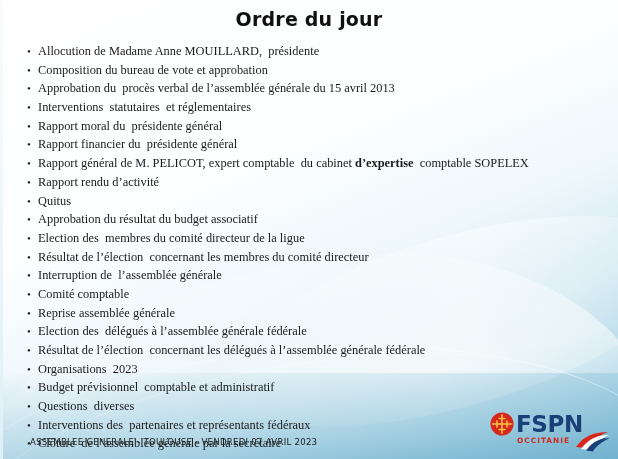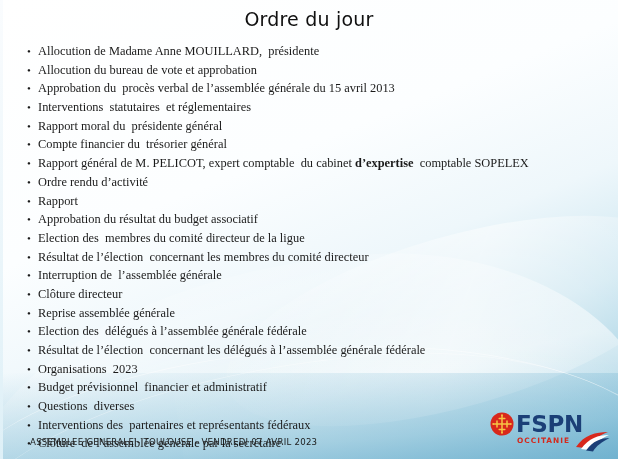--- a/index.html
+++ b/index.html
@@ -69,21 +69,21 @@
     background: linear-gradient(to bottom, rgba(250,252,254,1), rgba(222,240,247,1));
   }
 
   
   #title {
     position: absolute;
     left: 0; right: 0;
     top: 8px;
     text-align: center;
     font-family: "DejaVu Sans", "Liberation Sans", sans-serif;
-    font-weight: normal;
+    font-weight: bold;
     font-size: 19px;
     letter-spacing: 0.2px;
     color: #101010;
     z-index: 4;
   }
 
   
   #agenda {
     position: absolute;
     left: 27px;
@@ -151,89 +151,89 @@
 
   <div id="title">Ordre du jour</div>
 
   <div id="agenda">
       <div class="agenda-item">
         <span class="agenda-bullet">•</span>
         <span class="agenda-text">Allocution de Madame Anne MOUILLARD,  présidente</span>
       </div>
       <div class="agenda-item">
         <span class="agenda-bullet">•</span>
-        <span class="agenda-text">Allocution du bureau de vote et approbation</span>
+        <span class="agenda-text">Composition du bureau de vote et approbation</span>
       </div>
       <div class="agenda-item">
         <span class="agenda-bullet">•</span>
         <span class="agenda-text">Approbation du  procès verbal de l’assemblée générale du 15 avril 2013</span>
       </div>
       <div class="agenda-item">
         <span class="agenda-bullet">•</span>
         <span class="agenda-text">Interventions  statutaires  et réglementaires</span>
       </div>
       <div class="agenda-item">
         <span class="agenda-bullet">•</span>
         <span class="agenda-text">Rapport moral du  présidente général</span>
       </div>
       <div class="agenda-item">
         <span class="agenda-bullet">•</span>
-        <span class="agenda-text">Compte financier du  trésorier général</span>
+        <span class="agenda-text">Rapport financier du  présidente général</span>
       </div>
       <div class="agenda-item">
         <span class="agenda-bullet">•</span>
         <span class="agenda-text">Rapport général de M. PELICOT, expert comptable  du cabinet <b>d’expertise</b>  comptable SOPELEX</span>
       </div>
       <div class="agenda-item">
         <span class="agenda-bullet">•</span>
-        <span class="agenda-text">Ordre rendu d’activité</span>
-      </div>
-      <div class="agenda-item">
-        <span class="agenda-bullet">•</span>
-        <span class="agenda-text">Rapport</span>
+        <span class="agenda-text">Rapport rendu d’activité</span>
+      </div>
+      <div class="agenda-item">
+        <span class="agenda-bullet">•</span>
+        <span class="agenda-text">Quitus</span>
       </div>
       <div class="agenda-item">
         <span class="agenda-bullet">•</span>
         <span class="agenda-text">Approbation du résultat du budget associatif</span>
       </div>
       <div class="agenda-item">
         <span class="agenda-bullet">•</span>
         <span class="agenda-text">Election des  membres du comité directeur de la ligue</span>
       </div>
       <div class="agenda-item">
         <span class="agenda-bullet">•</span>
         <span class="agenda-text">Résultat de l’élection  concernant les membres du comité directeur</span>
       </div>
       <div class="agenda-item">
         <span class="agenda-bullet">•</span>
         <span class="agenda-text">Interruption de  l’assemblée générale</span>
       </div>
       <div class="agenda-item">
         <span class="agenda-bullet">•</span>
-        <span class="agenda-text">Clôture directeur</span>
+        <span class="agenda-text">Comité comptable</span>
       </div>
       <div class="agenda-item">
         <span class="agenda-bullet">•</span>
         <span class="agenda-text">Reprise assemblée générale</span>
       </div>
       <div class="agenda-item">
         <span class="agenda-bullet">•</span>
         <span class="agenda-text">Election des  délégués à l’assemblée générale fédérale</span>
       </div>
       <div class="agenda-item">
         <span class="agenda-bullet">•</span>
         <span class="agenda-text">Résultat de l’élection  concernant les délégués à l’assemblée générale fédérale</span>
       </div>
       <div class="agenda-item">
         <span class="agenda-bullet">•</span>
         <span class="agenda-text">Organisations  2023</span>
       </div>
       <div class="agenda-item">
         <span class="agenda-bullet">•</span>
-        <span class="agenda-text">Budget prévisionnel  financier et administratif</span>
+        <span class="agenda-text">Budget prévisionnel  comptable et administratif</span>
       </div>
       <div class="agenda-item">
         <span class="agenda-bullet">•</span>
         <span class="agenda-text">Questions  diverses</span>
       </div>
       <div class="agenda-item">
         <span class="agenda-bullet">•</span>
         <span class="agenda-text">Interventions des  partenaires et représentants fédéraux</span>
       </div>
       <div class="agenda-item">

